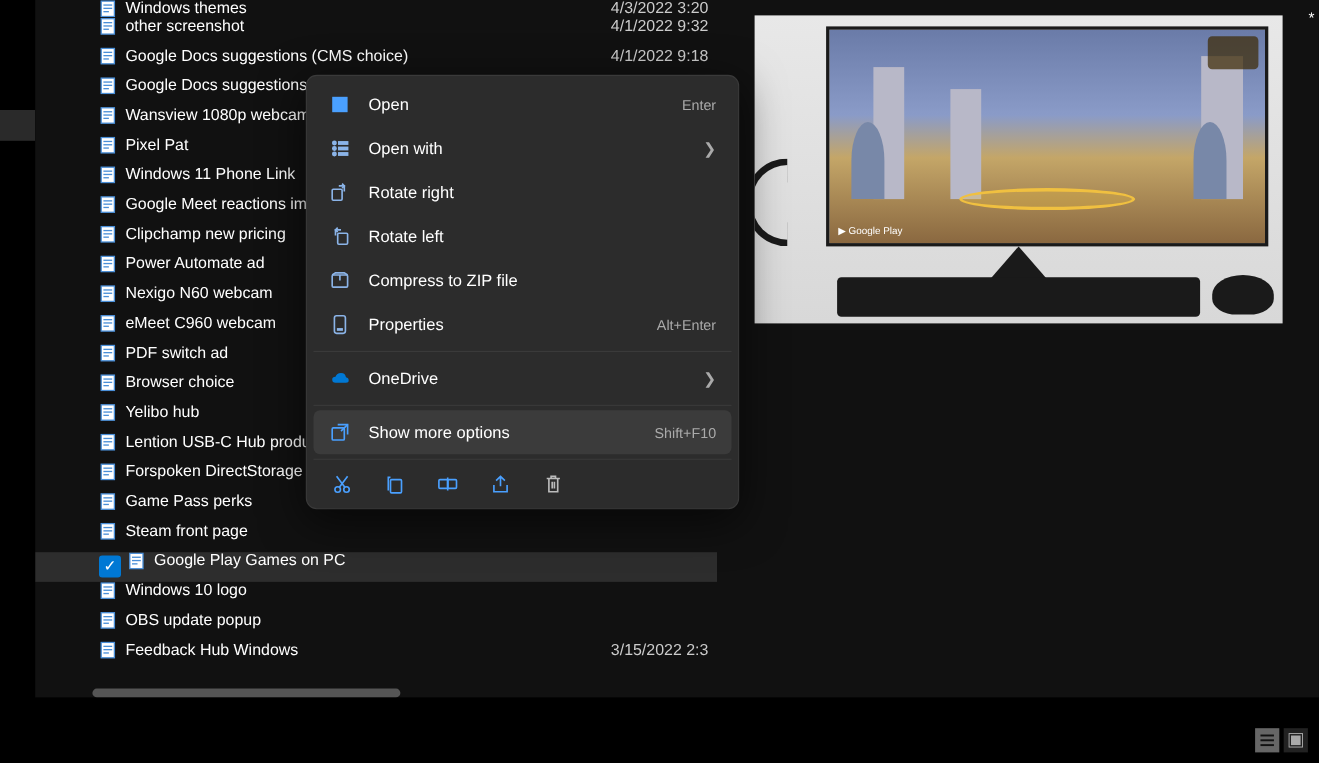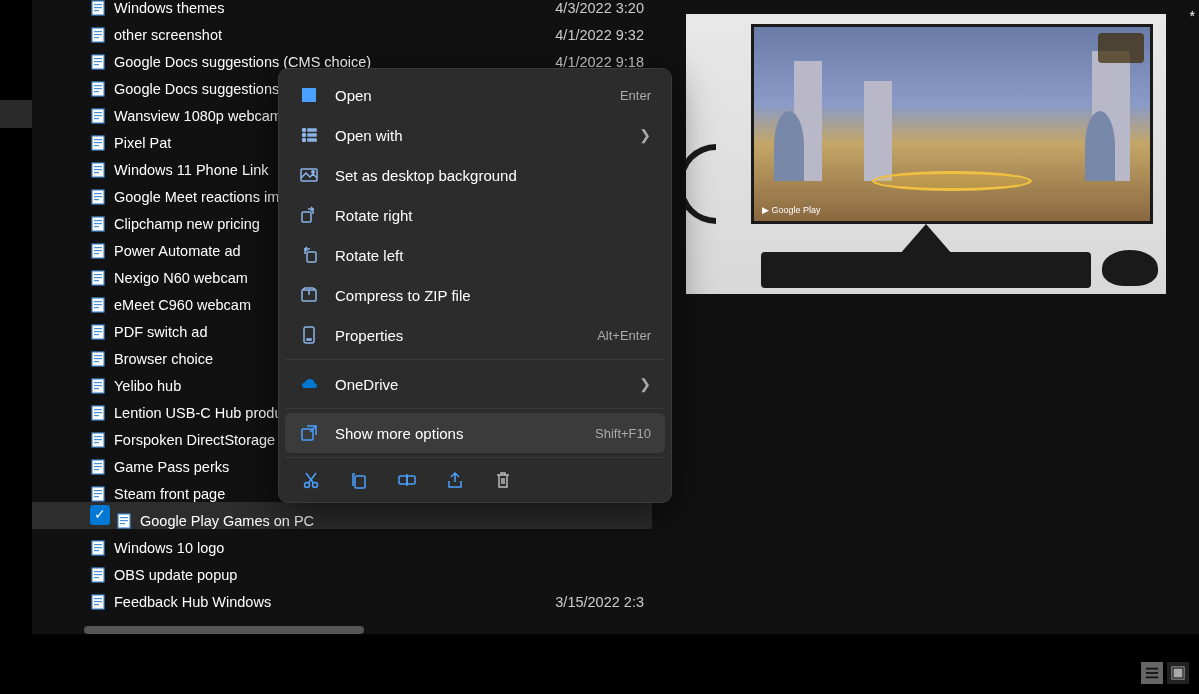--- a/index.html
+++ b/index.html
@@ -25,21 +25,21 @@
   width: 620px;
   height: 100%;
   overflow: hidden;
   position: relative;
 }
 .file-list {
   padding-right: 0;
 }
 .file-row {
   display: flex;
-  align-items: flex-end;
+  align-items: flex-start;
   height: 27px;
   padding-left: 58px;
   font-size: 14.5px;
   color: #fff;
   white-space: nowrap;
   position: relative;
 }
 .file-row.selected {
   background: #2d2d2d;
 }
@@ -451,30 +451,20 @@
           <rect x="9" y="9" width="8" height="2" fill="#8bb4e8"></rect>
           <rect x="9" y="14" width="8" height="2" fill="#8bb4e8"></rect>
         </svg>
       </span>
       <span class="menu-label">Open with</span>
       <span class="menu-chevron">❯</span>
     </div>
     <div class="menu-item">
       <span class="menu-icon">
         <svg viewBox="0 0 20 20" fill="none" stroke="#8bb4e8" stroke-width="1.5">
-          <rect x="2" y="4" width="16" height="12" rx="1"></rect>
-          <path d="M2 13 L7 8 L11 12 L14 9 L18 13"></path>
-          <circle cx="14" cy="7" r="1.2" fill="#8bb4e8"></circle>
-        </svg>
-      </span>
-      <span class="menu-label">Set as desktop background</span>
-    </div>
-    <div class="menu-item">
-      <span class="menu-icon">
-        <svg viewBox="0 0 20 20" fill="none" stroke="#8bb4e8" stroke-width="1.5">
           <rect x="3" y="7" width="9" height="10" rx="1"></rect>
           <path d="M9 4 L14 4 L14 9"></path>
           <path d="M12 2 L14 4 L12 6"></path>
         </svg>
       </span>
       <span class="menu-label">Rotate right</span>
     </div>
     <div class="menu-item">
       <span class="menu-icon">
         <svg viewBox="0 0 20 20" fill="none" stroke="#8bb4e8" stroke-width="1.5">

